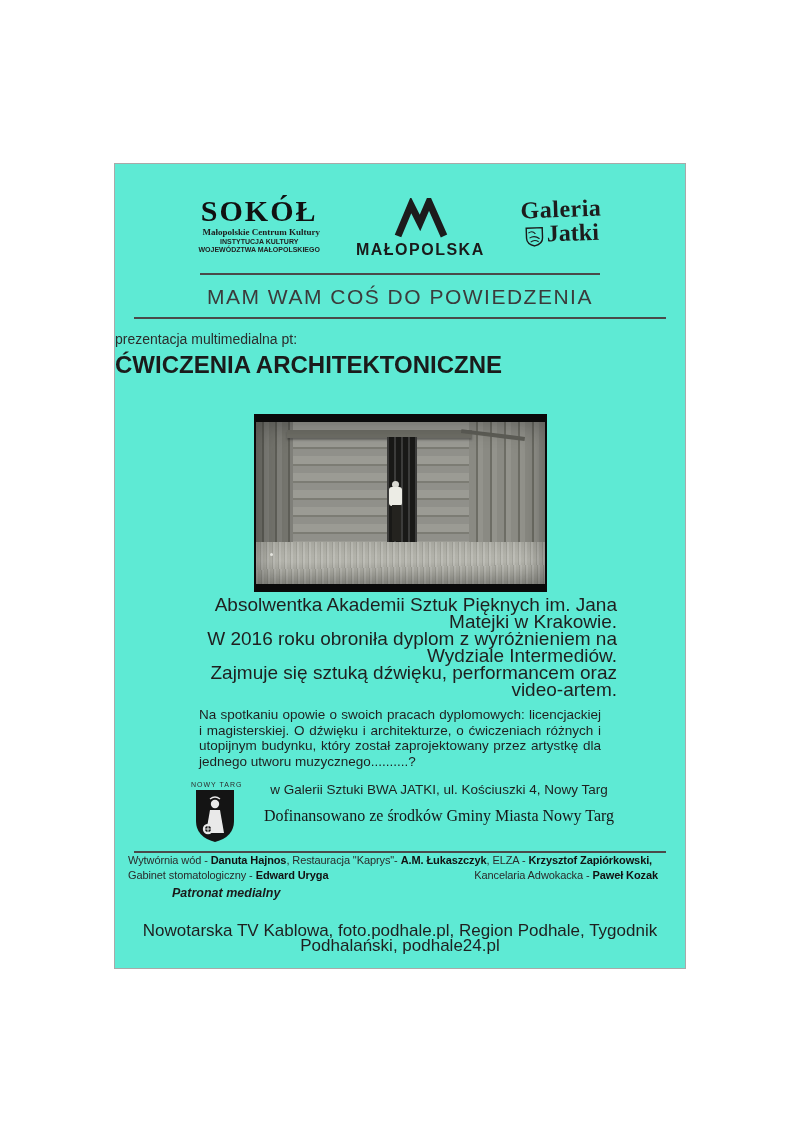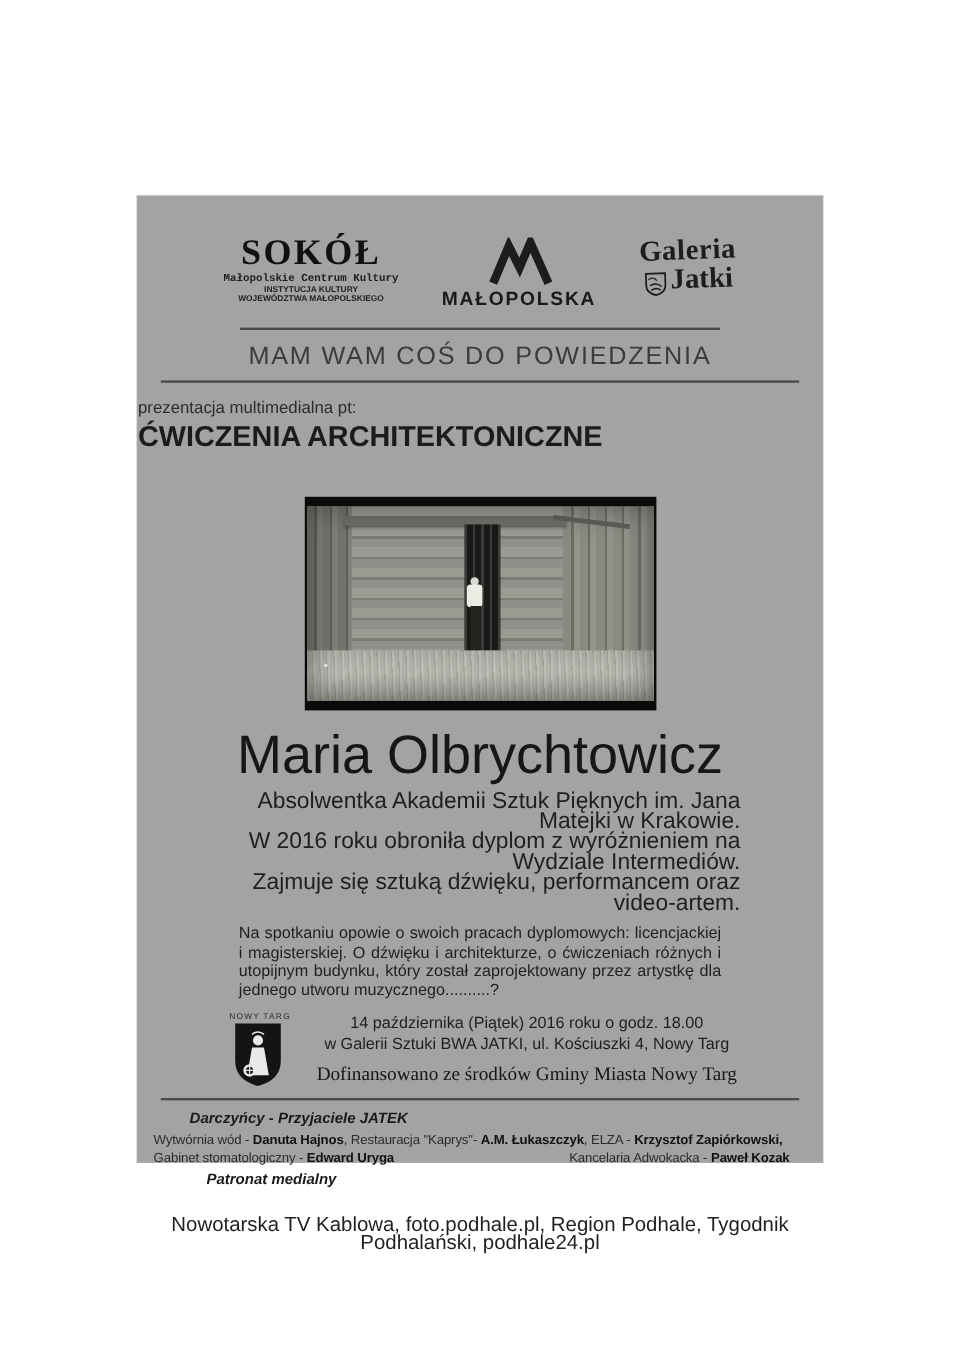--- a/index.html
+++ b/index.html
@@ -3,28 +3,28 @@
 <meta charset="utf-8">
 <style>
   html,body{margin:0;padding:0;}
   body{
     width:800px;height:1132px;background:#ffffff;
     font-family:"Liberation Sans","DejaVu Sans",sans-serif;
     color:#1d1d1d;-webkit-font-smoothing:antialiased;
   }
   .poster{
     position:relative;width:570px;height:804px;
-    margin:163px auto 0;border:1px solid #a9a9a9;background:#a3a3a3;
+    margin:163px auto 0;border:1px solid #a9a9a9;background:#5eead4;
   }
   
   .logos{display:flex;justify-content:center;align-items:flex-start;gap:36px;margin-top:30px;height:74px;}
   .logo{text-align:center;}
   .sokol{font-family:"Liberation Serif","DejaVu Serif",serif;margin-top:2px;}
   .sokol-title{font-size:30px;font-weight:bold;letter-spacing:2px;line-height:30px;color:#111;}
-  .sokol-sub1{font-size:9px;font-weight:bold;line-height:11px;margin-top:1px;font-family:Liberation Mono, monospace;text-align:right;}
+  .sokol-sub1{font-size:9px;font-weight:bold;line-height:11px;margin-top:1px;font-family:Liberation Serif, serif;text-align:right;}
   .sokol-sub2{font-size:7px;font-weight:bold;line-height:8px;font-family:"Liberation Sans",sans-serif;color:#222;}
   .malopolska{margin-top:4px;}
   .malopolska svg{display:block;margin:0 auto;}
   .malopolska-title{font-size:16px;font-weight:bold;letter-spacing:1.5px;color:#1a1a1a;margin-top:3px;text-align:right;}
   .galeria{font-family:"Liberation Serif","DejaVu Serif",serif;transform:rotate(-2deg);margin-top:4px;}
   .gal1{font-size:24px;font-weight:bold;line-height:22px;letter-spacing:0.5px;}
   .gal2{font-size:24px;font-weight:bold;line-height:22px;display:flex;align-items:center;justify-content:center;gap:2px;}
   .gal2 svg{margin-top:4px;}
   
   .rule{border:0;height:2px;background:#4a4a4a;}
@@ -128,50 +128,47 @@
       <div class="door-sill"></div>
       <div class="head"></div>
       <div class="torso"></div>
       <div class="legs"></div>
       <div class="grass"></div>
       <div class="flowers"></div>
       <div class="vignette"></div>
     </div>
   </div>
 
-  <div class="name">Maria Olbrychtowicz</div>
   <div class="bio">Absolwentka Akademii Sztuk Pięknych im. Jana Matejki w Krakowie.
 W 2016 roku obroniła dyplom z wyróżnieniem na Wydziale Intermediów.
 Zajmuje się sztuką dźwięku, performancem oraz video-artem.</div>
   <div class="talk">Na spotkaniu opowie o swoich pracach dyplomowych: licencjackiej i magisterskiej. O dźwięku i architekturze, o ćwiczeniach różnych i utopijnym budynku, który został zaprojektowany przez artystkę dla jednego utworu muzycznego..........?</div>
 
   <div class="event">
     <div class="crest">
       <div class="crest-label">NOWY TARG</div>
       <svg width="42" height="54" viewBox="0 0 42 54">
         <path d="M2,1 H40 V32 Q40 48 21 53 Q2 48 2 32 Z" fill="#141414"></path>
         <path d="M16,10 Q21,6 26,10" fill="none" stroke="#e9e9e9" stroke-width="1.3"></path>
         <circle cx="21" cy="15" r="4.2" fill="#e9e9e9"></circle>
         <path d="M16,21 H26 L30,44 H12 Z" fill="#e9e9e9"></path>
         <circle cx="14" cy="40" r="5.2" fill="#e9e9e9"></circle>
         <circle cx="14" cy="40" r="3" fill="#141414"></circle>
         <path d="M14,35 V45 M9,40 H19" stroke="#e9e9e9" stroke-width="1"></path>
       </svg>
     </div>
     <div class="event-text">
-      <div class="date">14 października (Piątek) 2016 roku o godz. 18.00</div>
       <div class="date">w Galerii Sztuki BWA JATKI, ul. Kościuszki 4, Nowy Targ</div>
       <div class="funding">Dofinansowano ze środków Gminy Miasta Nowy Targ</div>
     </div>
   </div>
 
   <hr class="rule r3">
 
   <div class="sponsors">
-    <div class="sp-head">Darczyńcy - Przyjaciele JATEK</div>
     <div class="sp-line"><span>Wytwórnia wód - </span><b>Danuta Hajnos</b><span>, Restauracja "Kaprys"- </span><b>A.M. Łukaszczyk</b><span>, ELZA - </span><b>Krzysztof Zapiórkowski,</b></div>
     <div class="sp-line sp-split">
       <span class="left"><span>Gabinet stomatologiczny - </span><b>Edward Uryga</b></span>
       <span class="right"><span>Kancelaria Adwokacka - </span><b>Paweł Kozak</b></span>
     </div>
     <div class="sp-head media">Patronat medialny</div>
     <div class="media-line">Nowotarska TV Kablowa, foto.podhale.pl, Region Podhale, Tygodnik Podhalański, podhale24.pl</div>
   </div>
 
 </div>

